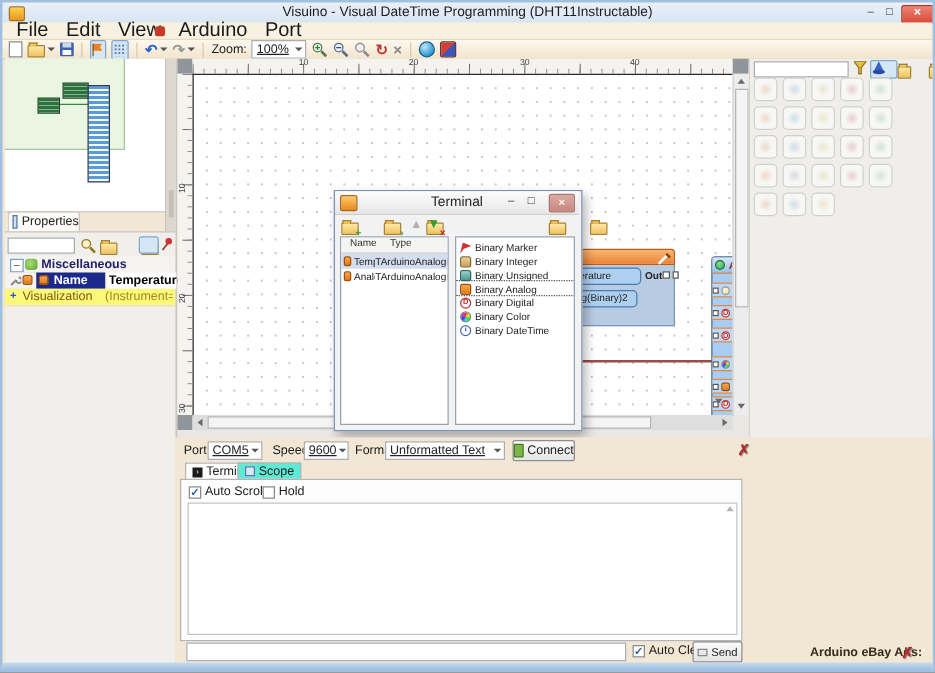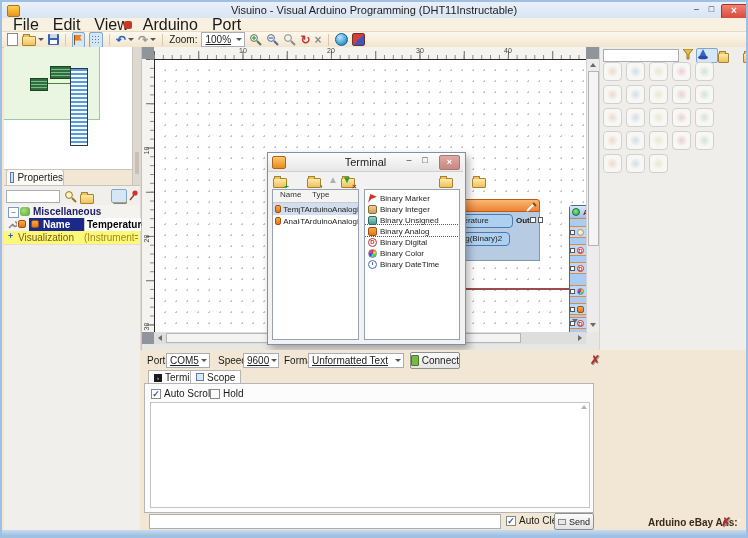--- a/index.html
+++ b/index.html
@@ -122,40 +122,40 @@
   .lrow-sel{background:#d2ddee;}
   .cat-row{height:11px;font-size:8px;display:flex;align-items:flex-end;gap:3px;padding-left:3px;white-space:nowrap;}
   .cat-focus{outline:1px dotted #556;}
 
   
   .bpanel{left:140px;top:348px;width:606px;height:182px;background:#f2e7d4;}
   .lbl{font-size:10px;color:#1a1a1a;}
   .btn{background:linear-gradient(#fbfbfb,#e4e4e4);border:1px solid #8e8f8f;border-radius:2px;font-size:10px;display:flex;align-items:center;justify-content:center;gap:3px;box-sizing:border-box;}
   .tab{height:14px;font-size:10px;display:flex;align-items:center;gap:3px;padding:0 5px;border:1px solid #b5b5b5;box-sizing:border-box;}
   .tab-active{background:#fdfdfd;border-bottom:none;}
-  .tab-idle{background:#ffffff;}
+  .tab-idle{background:#5eead4;}
   .content-box{background:#fcfcfc;border:1px solid #b5b5b5;box-sizing:border-box;}
   .cb{width:10px;height:10px;background:#fff;border:1px solid #8a8a8a;box-sizing:border-box;font-size:9px;line-height:8px;text-align:center;color:#2a5aa8;font-weight:bold;}
   .textarea{background:#fff;border:1px solid #c4c4c4;box-sizing:border-box;}
   .input{background:#fff;border:1px solid #a9adb4;box-sizing:border-box;}
   .toolsx{color:#b03030;font-weight:bold;font-size:12px;line-height:12px;text-shadow:1px 1px 0 #999;}
   .ads-red{width:11px;height:11px;background:#d23a2a;border-radius:2px;position:relative;}
   .ads-red::after{content:"";position:absolute;inset:3px;border:1.5px solid #fff;border-radius:50%;}
   .bottom-strip{left:0;top:528px;width:744px;height:6px;background:linear-gradient(#c8dbee,#9dbfe2);}
 
   .mag{display:inline-block;}
 </style>
 </head>
 <body>
 
 <div id="win">
 
   <div class="abs titlebar">
     <div class="abs app-ico"></div>
-    <div class="abs title-text nowrap">Visuino - Visual Arduino Programming (DHT11Instructable)</div>
+    <div class="abs title-text nowrap">Visuino - Visual DateTime Programming (DHT11Instructable)</div>
     <div class="abs winbtn" style="left:688px;width:13px;">–</div>
     <div class="abs winbtn" style="left:703px;width:13px;">□</div>
     <div class="abs closebtn">×</div>
   </div>
 
   <div class="abs menubar">
     <span class="menu-item">File</span>
     <span class="menu-item">Edit</span>
     <span class="menu-item">View</span>
     <span class="menu-item">Arduino</span>

